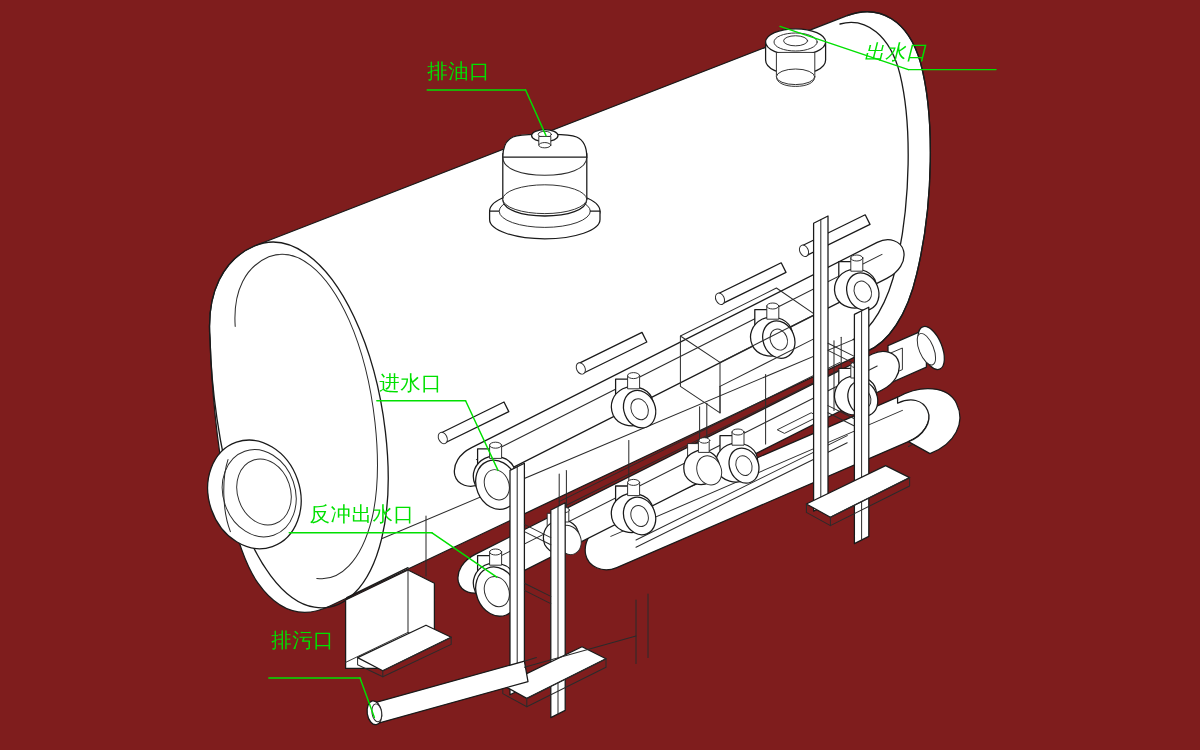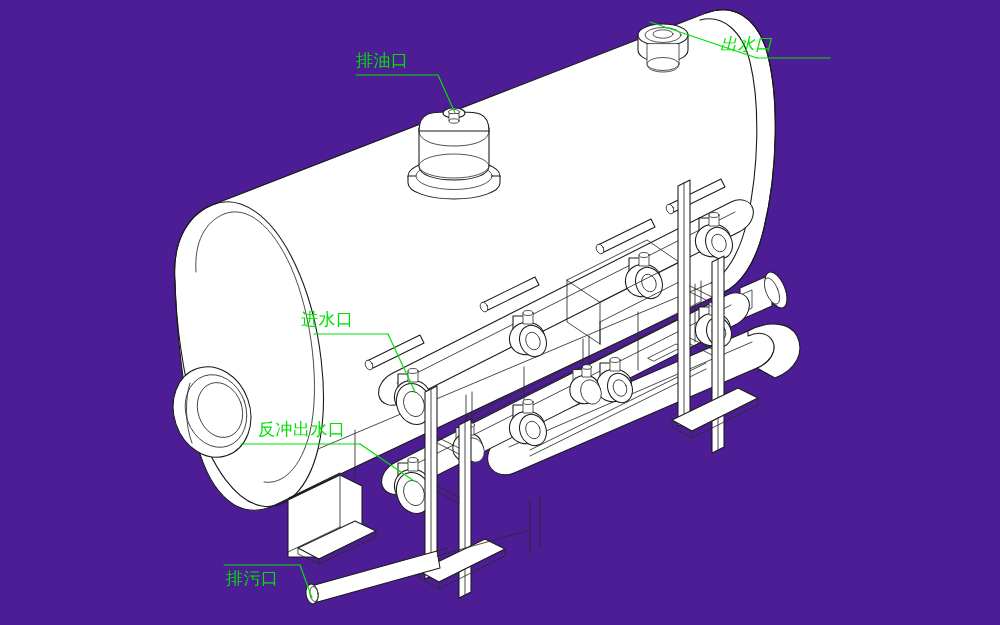--- a/index.html
+++ b/index.html
@@ -8,21 +8,21 @@
     padding: 0;
     background: #ffffff;
   }
   body {
     font-family: "DejaVu Sans", "Liberation Sans", sans-serif;
   }
   #stage {
     position: relative;
     width: 1000px;
     height: 625px;
-    background: #4c1d95;
+    background: #7f1d1d;
     overflow: hidden;
   }
   #drawing {
     position: absolute;
     left: 0;
     top: 0;
     width: 1000px;
     height: 625px;
   }
   .ln {
@@ -381,19 +381,19 @@
       <path class="leader" d="M224,565 L300,565"></path>
       <path class="leader" d="M300,565 L312,598"></path>
     </g>
 
   </svg>
 
   <div class="calloutLabel" style="left:356px; top:52px;">排油口</div>
 
   <div class="calloutLabel" style="left:720px; top:36px;font-style:italic;">出水口</div>
 
-  <div class="calloutLabel" style="left:301px; top:311px;font-family:Liberation Serif, serif;">进水口</div>
+  <div class="calloutLabel" style="left:316px; top:311px;font-family:Liberation Serif, serif;">进水口</div>
 
   <div class="calloutLabel" style="left:258px; top:421px;">反冲出水口</div>
 
-  <div class="calloutLabel" style="left:226px; top:570px;">排污口</div>
+  <div class="calloutLabel" style="left:226px; top:526px;">排污口</div>
 
 </div>
 
 </body></html>

